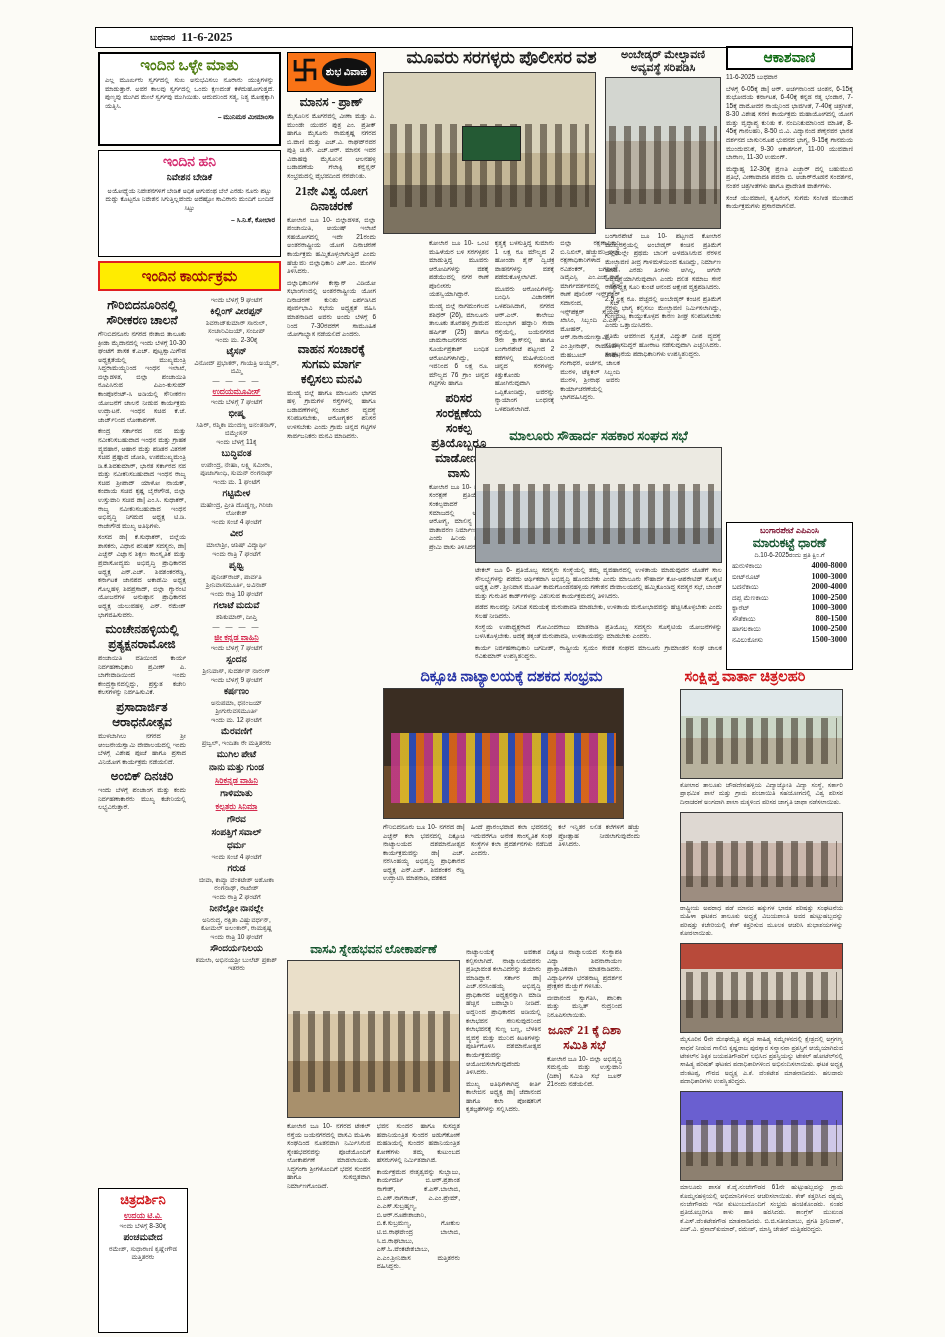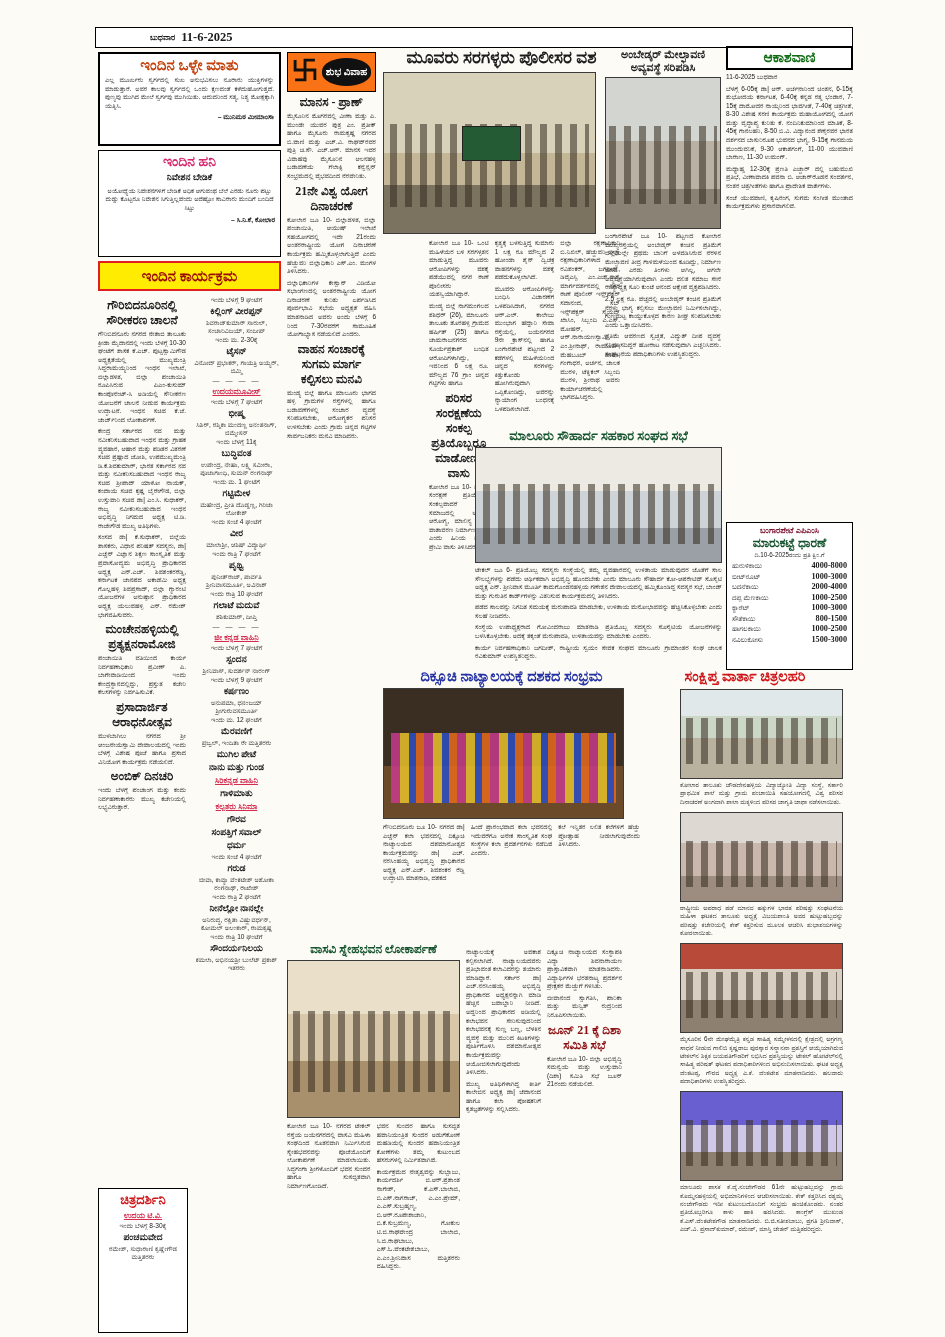--- a/index.html
+++ b/index.html
@@ -10,21 +10,21 @@
   
   .masthead{border:1px solid #000;display:flex;align-items:center;gap:6px;padding:1px 6px;background:#fff;}
   .mh-paper{font-weight:bold;font-size:8.5px;white-space:nowrap;margin-top:36px;}
   .mh-alm{flex:1;font-size:7.6px;white-space:nowrap;overflow:hidden;}
   .mh-week{font-size:8px;font-weight:bold;}
   .mh-date{font-size:12.5px;font-weight:bold;font-family:"Liberation Serif",serif;}
   
   .dbox{border:2px double #000;background:#fff;padding:3px 5px;}
   .sbox{border:1.5px solid #000;background:#fff;padding:3px 5px;}
   .box-title{font-family:"Liberation Serif",serif;font-weight:bold;text-align:center;margin:0 0 2px 0;}
-  .t-maroon{color:#c2410c;} .t-pink{color:#d4286e;} .t-green{color:#0f6b12;}
+  .t-maroon{color:#4d7c0f;} .t-pink{color:#d4286e;} .t-green{color:#0f6b12;}
   .t-blue{color:#2431a5;} .t-red{color:#cf1418;} .t-dkred{color:#14532d;}
   .t{font-size:6.5px;line-height:1.32;text-align:justify;margin:0 0 3px 0;word-break:break-word;}
   .t-center{text-align:center;}
   .credit{font-size:6.8px;font-weight:bold;text-align:right;margin:1px 0 0 0;}
   .banner{background:#ffec00;border:2px solid #e02020;display:flex;align-items:center;justify-content:center;}
   .banner span{font-family:"Liberation Serif",serif;font-weight:bold;font-size:15px;color:#9c0a0a;text-align:right;}
   
   .artcol h5{font-size:12px;font-weight:bold;text-align:center;margin:3px 0 2px 0;font-family:"Liberation Serif",serif;}
   .artcol p{font-size:6.5px;line-height:1.32;text-align:justify;margin:0 0 3px 0;word-break:break-word;}
   .cols{display:flex;gap:6px;}

